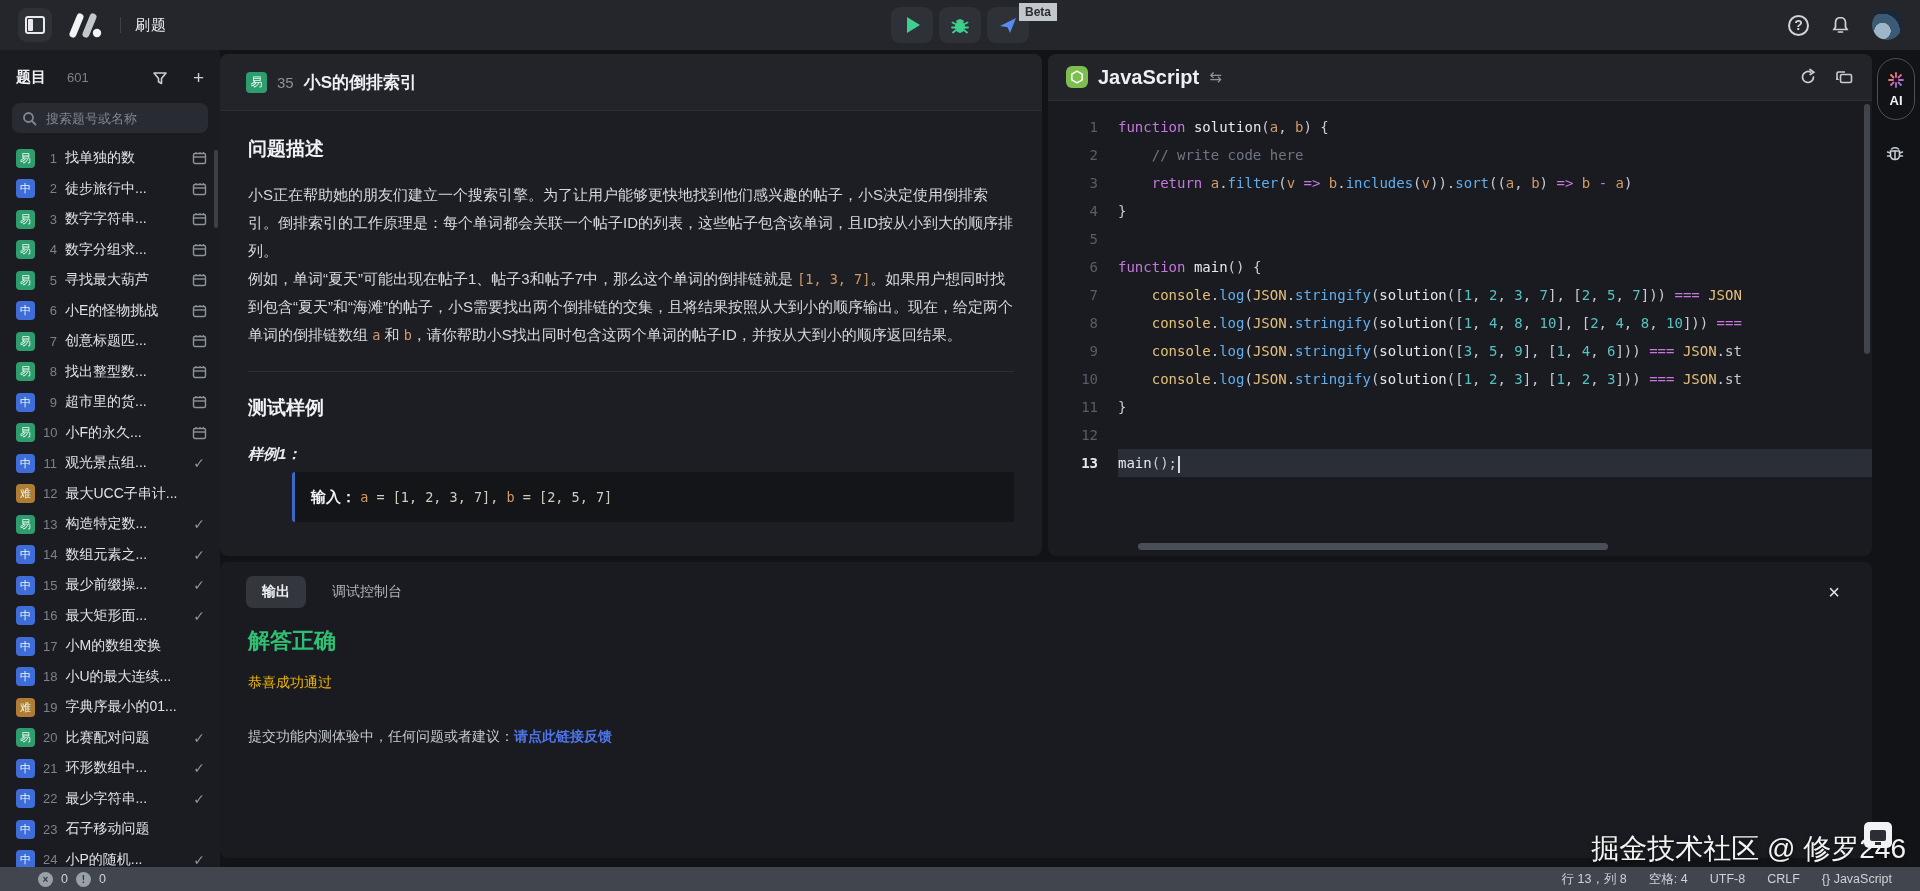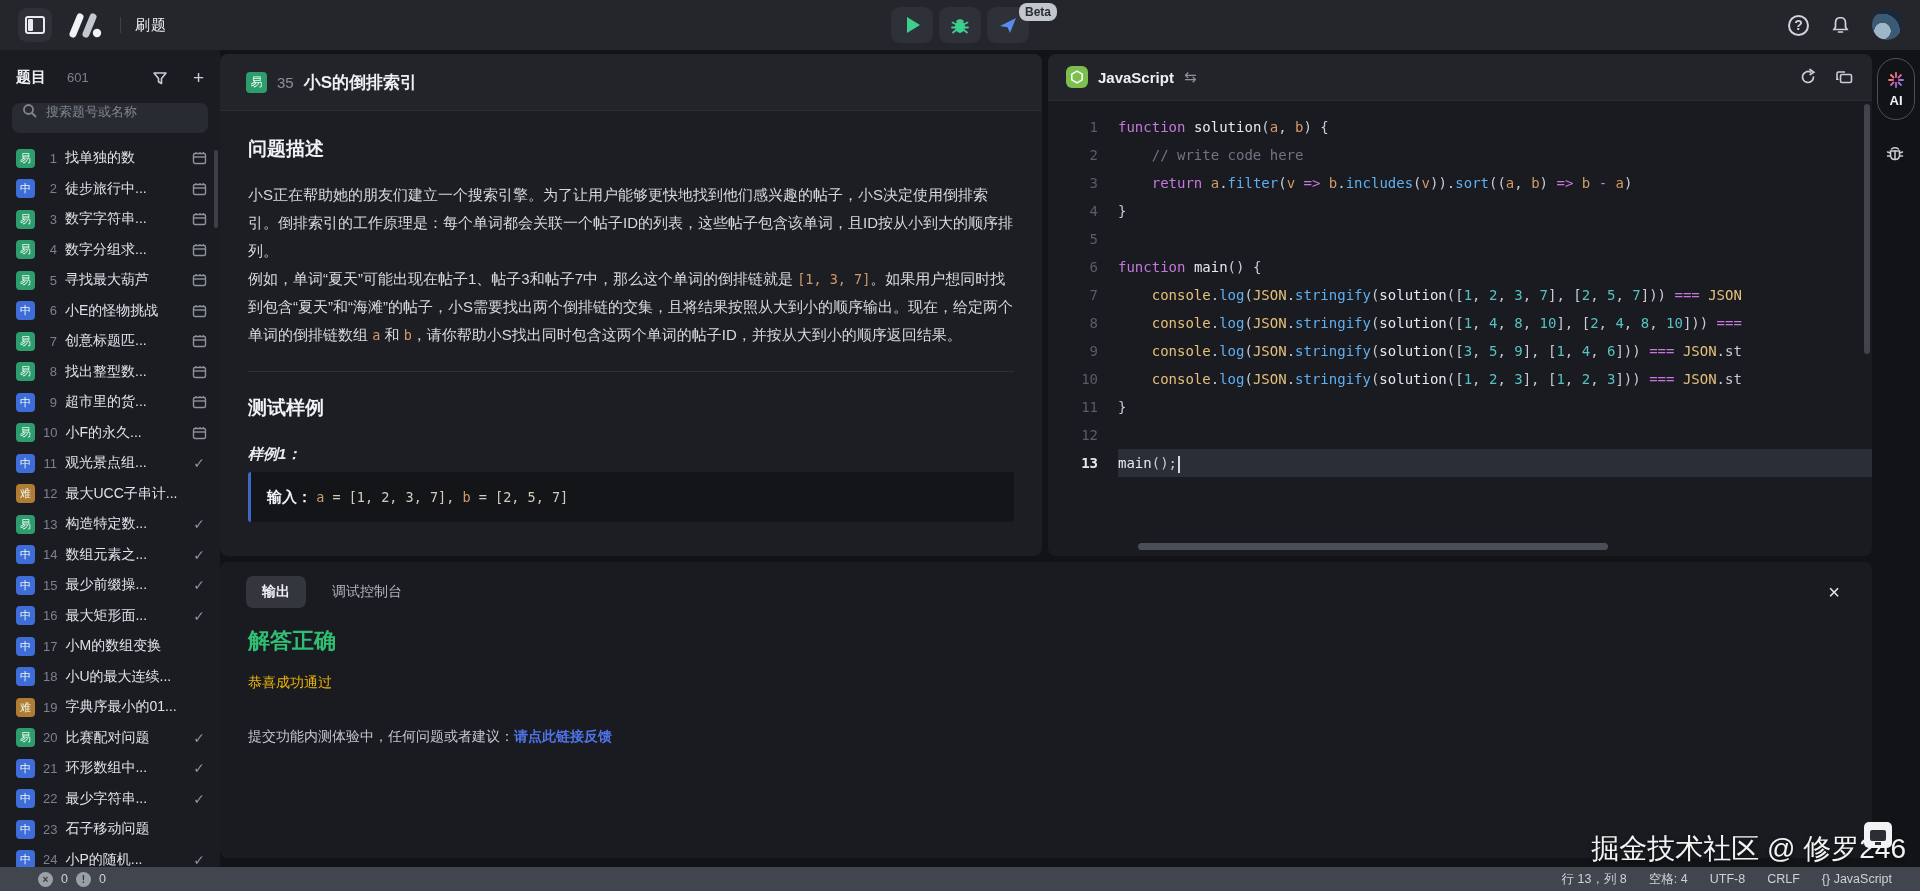--- a/index.html
+++ b/index.html
@@ -16,35 +16,35 @@
   .pt-icon::before{content:"";position:absolute;left:1px;top:1px;bottom:1px;width:5px;background:#e8eaee;border-radius:1px;}
   .logo svg{display:block;}
   .tb-divider{width:1px;height:16px;background:#3c4048;}
   .product{font-size:15px;color:#eef0f4;letter-spacing:1px;}
   .tb-center{position:absolute;left:50%;top:0;transform:translateX(-50%);height:50px;display:flex;align-items:center;gap:6px;}
   .run-btn{width:42px;height:36px;border:none;border-radius:9px;background:#2e3138;cursor:pointer;
            display:flex;align-items:center;justify-content:center;position:relative;}
   .play-tri{width:0;height:0;border-left:13px solid #3ecf8e;border-top:8px solid transparent;border-bottom:8px solid transparent;margin-left:3px;}
   .submit-wrap{position:relative;}
   .beta{position:absolute;top:-4px;left:32px;background:#c2c6cd;color:#2b2e33;font-size:12px;line-height:1;
-        padding:3px 6px;border-radius:8px;font-weight:bold;}
+        padding:3px 6px;border-radius:0;font-weight:bold;}
   .tb-right{display:flex;align-items:center;gap:22px;}
   .help-circle{width:21px;height:21px;border:2px solid #cfd3da;border-radius:50%;color:#cfd3da;font-size:14px;
                font-weight:bold;display:flex;align-items:center;justify-content:center;box-sizing:border-box;cursor:pointer;}
   .avatar{width:30px;height:30px;border-radius:50%;cursor:pointer;
           background:radial-gradient(circle at 35% 70%, #9db6c8 0 28%, #3c5a74 29% 60%, #16293c 61% 100%);}
 
   
   .sidebar{position:absolute;left:0;top:50px;width:220px;height:817px;background:#1a1c21;box-sizing:border-box;overflow:hidden;}
   .sb-head{display:flex;align-items:center;padding:16px 14px 8px 16px;gap:21px;}
   .sb-title{font-weight:bold;font-size:15px;color:#f0f2f5;}
   .sb-count{font-size:13px;color:#7b828e;flex:1;}
   .sb-ico{background:none;border:none;padding:2px;cursor:pointer;display:flex;align-items:center;color:#c9ced6;}
   .plus{font-size:19px;color:#c9ced6;line-height:1;}
-  .search-box{margin:6px 12px 10px 12px;height:30px;background:#282b31;border-radius:8px;display:flex;align-items:flex-start;padding:0 10px;gap:7px;}
+  .search-box{margin:6px 12px 10px 12px;height:30px;background:#282b31;border-radius:8px;display:flex;align-items:center;padding:0 10px;gap:7px;}
   .search-box input{flex:1;background:transparent;border:none;outline:none;color:#d6d9de;font-size:13px;width:100%;
                     font-family:"Liberation Sans","DejaVu Sans",sans-serif;}
   .search-box input::placeholder{color:#80868f;}
   .plist{position:relative;}
   .prow{height:30.5px;display:flex;align-items:center;padding:0 12px 0 16px;gap:8px;cursor:pointer;box-sizing:border-box;}
   .pbadge{width:19px;height:19px;border-radius:4px;color:#eafbf1;font-size:11px;display:flex;align-items:center;justify-content:center;flex:none;}
   .pnum{font-size:13px;color:#7b828e;min-width:14px;text-align:right;flex:none;}
   .ptitle{font-size:14px;color:#dfe2e8;white-space:nowrap;overflow:hidden;flex:1;}
   .picon{flex:none;width:18px;display:flex;justify-content:center;color:#8d939c;}
   .check{color:#8d939c;font-size:14px;}
@@ -59,28 +59,28 @@
   .prob-head{height:56px;display:flex;align-items:center;gap:10px;padding:0 26px;background:#22242a;border-bottom:1px solid #2a2d34;}
   .prob-badge{width:21px;height:21px;border-radius:4px;font-size:12px;color:#eafbf1;display:flex;align-items:center;justify-content:center;}
   .prob-num{font-size:15px;color:#8a919c;}
   .prob-title{font-size:17px;font-weight:bold;color:#eef0f4;}
   .prob-body{padding:24px 28px;font-size:15px;line-height:28px;color:#d6d9de;}
   .sec-h{font-size:19px;font-weight:bold;color:#f0f2f5;margin:0 0 18px 0;}
   .prob-body p{margin:0;}
   .inline-code{font-family:"DejaVu Sans Mono","Liberation Mono",monospace;color:#d19a66;font-size:13.5px;}
   .sec-div{border:none;border-top:1px solid #2c2f36;margin:22px 0;}
   .sample-label{font-style:italic;font-weight:bold;font-size:15px;margin:0 0 16px 0;color:#e8eaee;}
-  .sample-block{background:#141519;border-left:3px solid #3e68c8;border-radius:3px;padding:11px 16px;margin-top:4px;}
+  .sample-block{background:#141519;border-left:3px solid #3e68c8;border-radius:3px;padding:11px 16px;margin-top:4px;margin-left:44px;}
   .input-label{font-weight:bold;color:#f0f2f5;}
   .sample-code{font-family:"DejaVu Sans Mono","Liberation Mono",monospace;font-size:13.5px;color:#d3ccbd;}
 
   
   .ed-head{height:46px;display:flex;align-items:center;gap:10px;padding:0 18px;background:#22242a;border-bottom:1px solid #2a2d34;}
   .lang-ico{width:22px;height:22px;border-radius:6px;background:#7cbf4f;display:flex;align-items:center;justify-content:center;}
-  .lang-label{font-size:15px;font-weight:bold;color:#eef0f4;}
+  .lang-label{font-size:20px;font-weight:bold;color:#eef0f4;}
   .swap{color:#8d939c;font-size:15px;letter-spacing:-2px;}
   .ed-head-right{margin-left:auto;display:flex;align-items:center;gap:18px;color:#c9ced6;}
   .icon-btn{background:none;border:none;padding:0;cursor:pointer;color:#c9ced6;display:flex;}
   .code-area{position:relative;padding:12px 0 0 0;font-family:"DejaVu Sans Mono","Liberation Mono",monospace;
              font-size:14px;line-height:28px;white-space:pre;overflow:hidden;height:420px;color:#c6cbd4;}
   .code-line{display:flex;}
   .gut{width:50px;flex:none;text-align:right;padding-right:20px;color:#565d6b;user-select:none;}
   .ltext{flex:1;}
   .code-line.active .ltext{background:#2a2e36;}
   .code-line.active .gut{color:#e4e7ec;font-weight:bold;}

